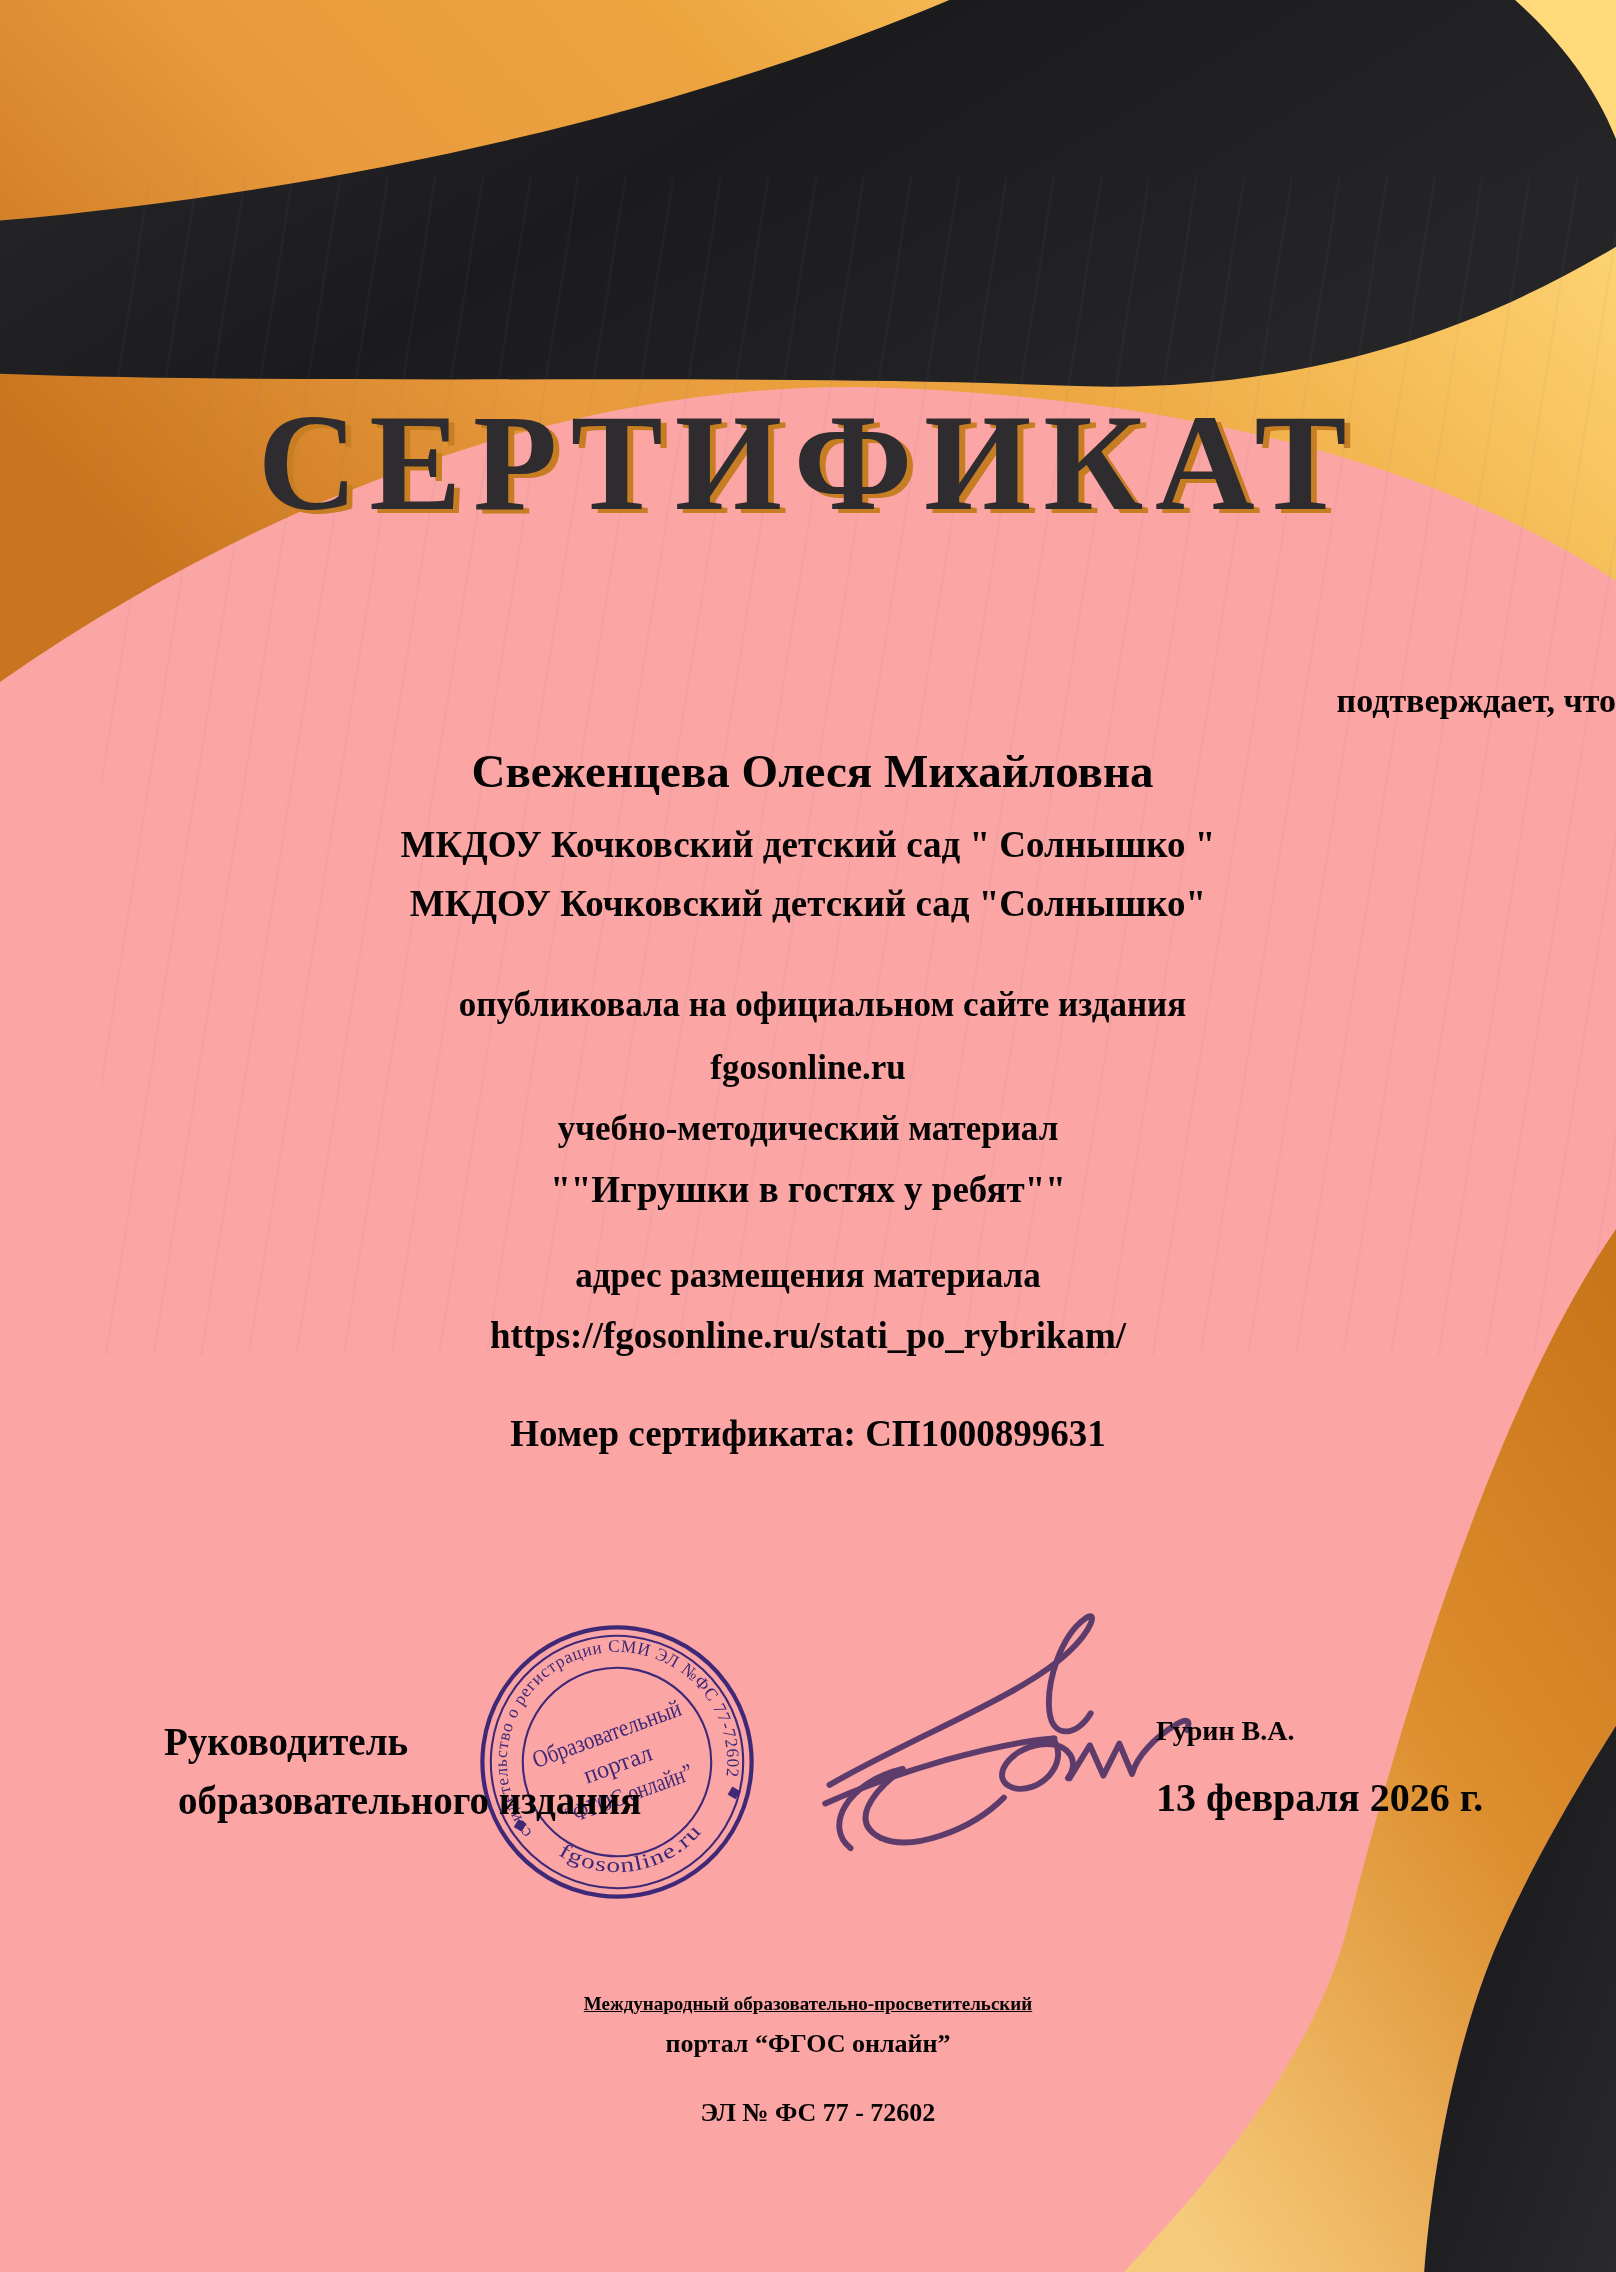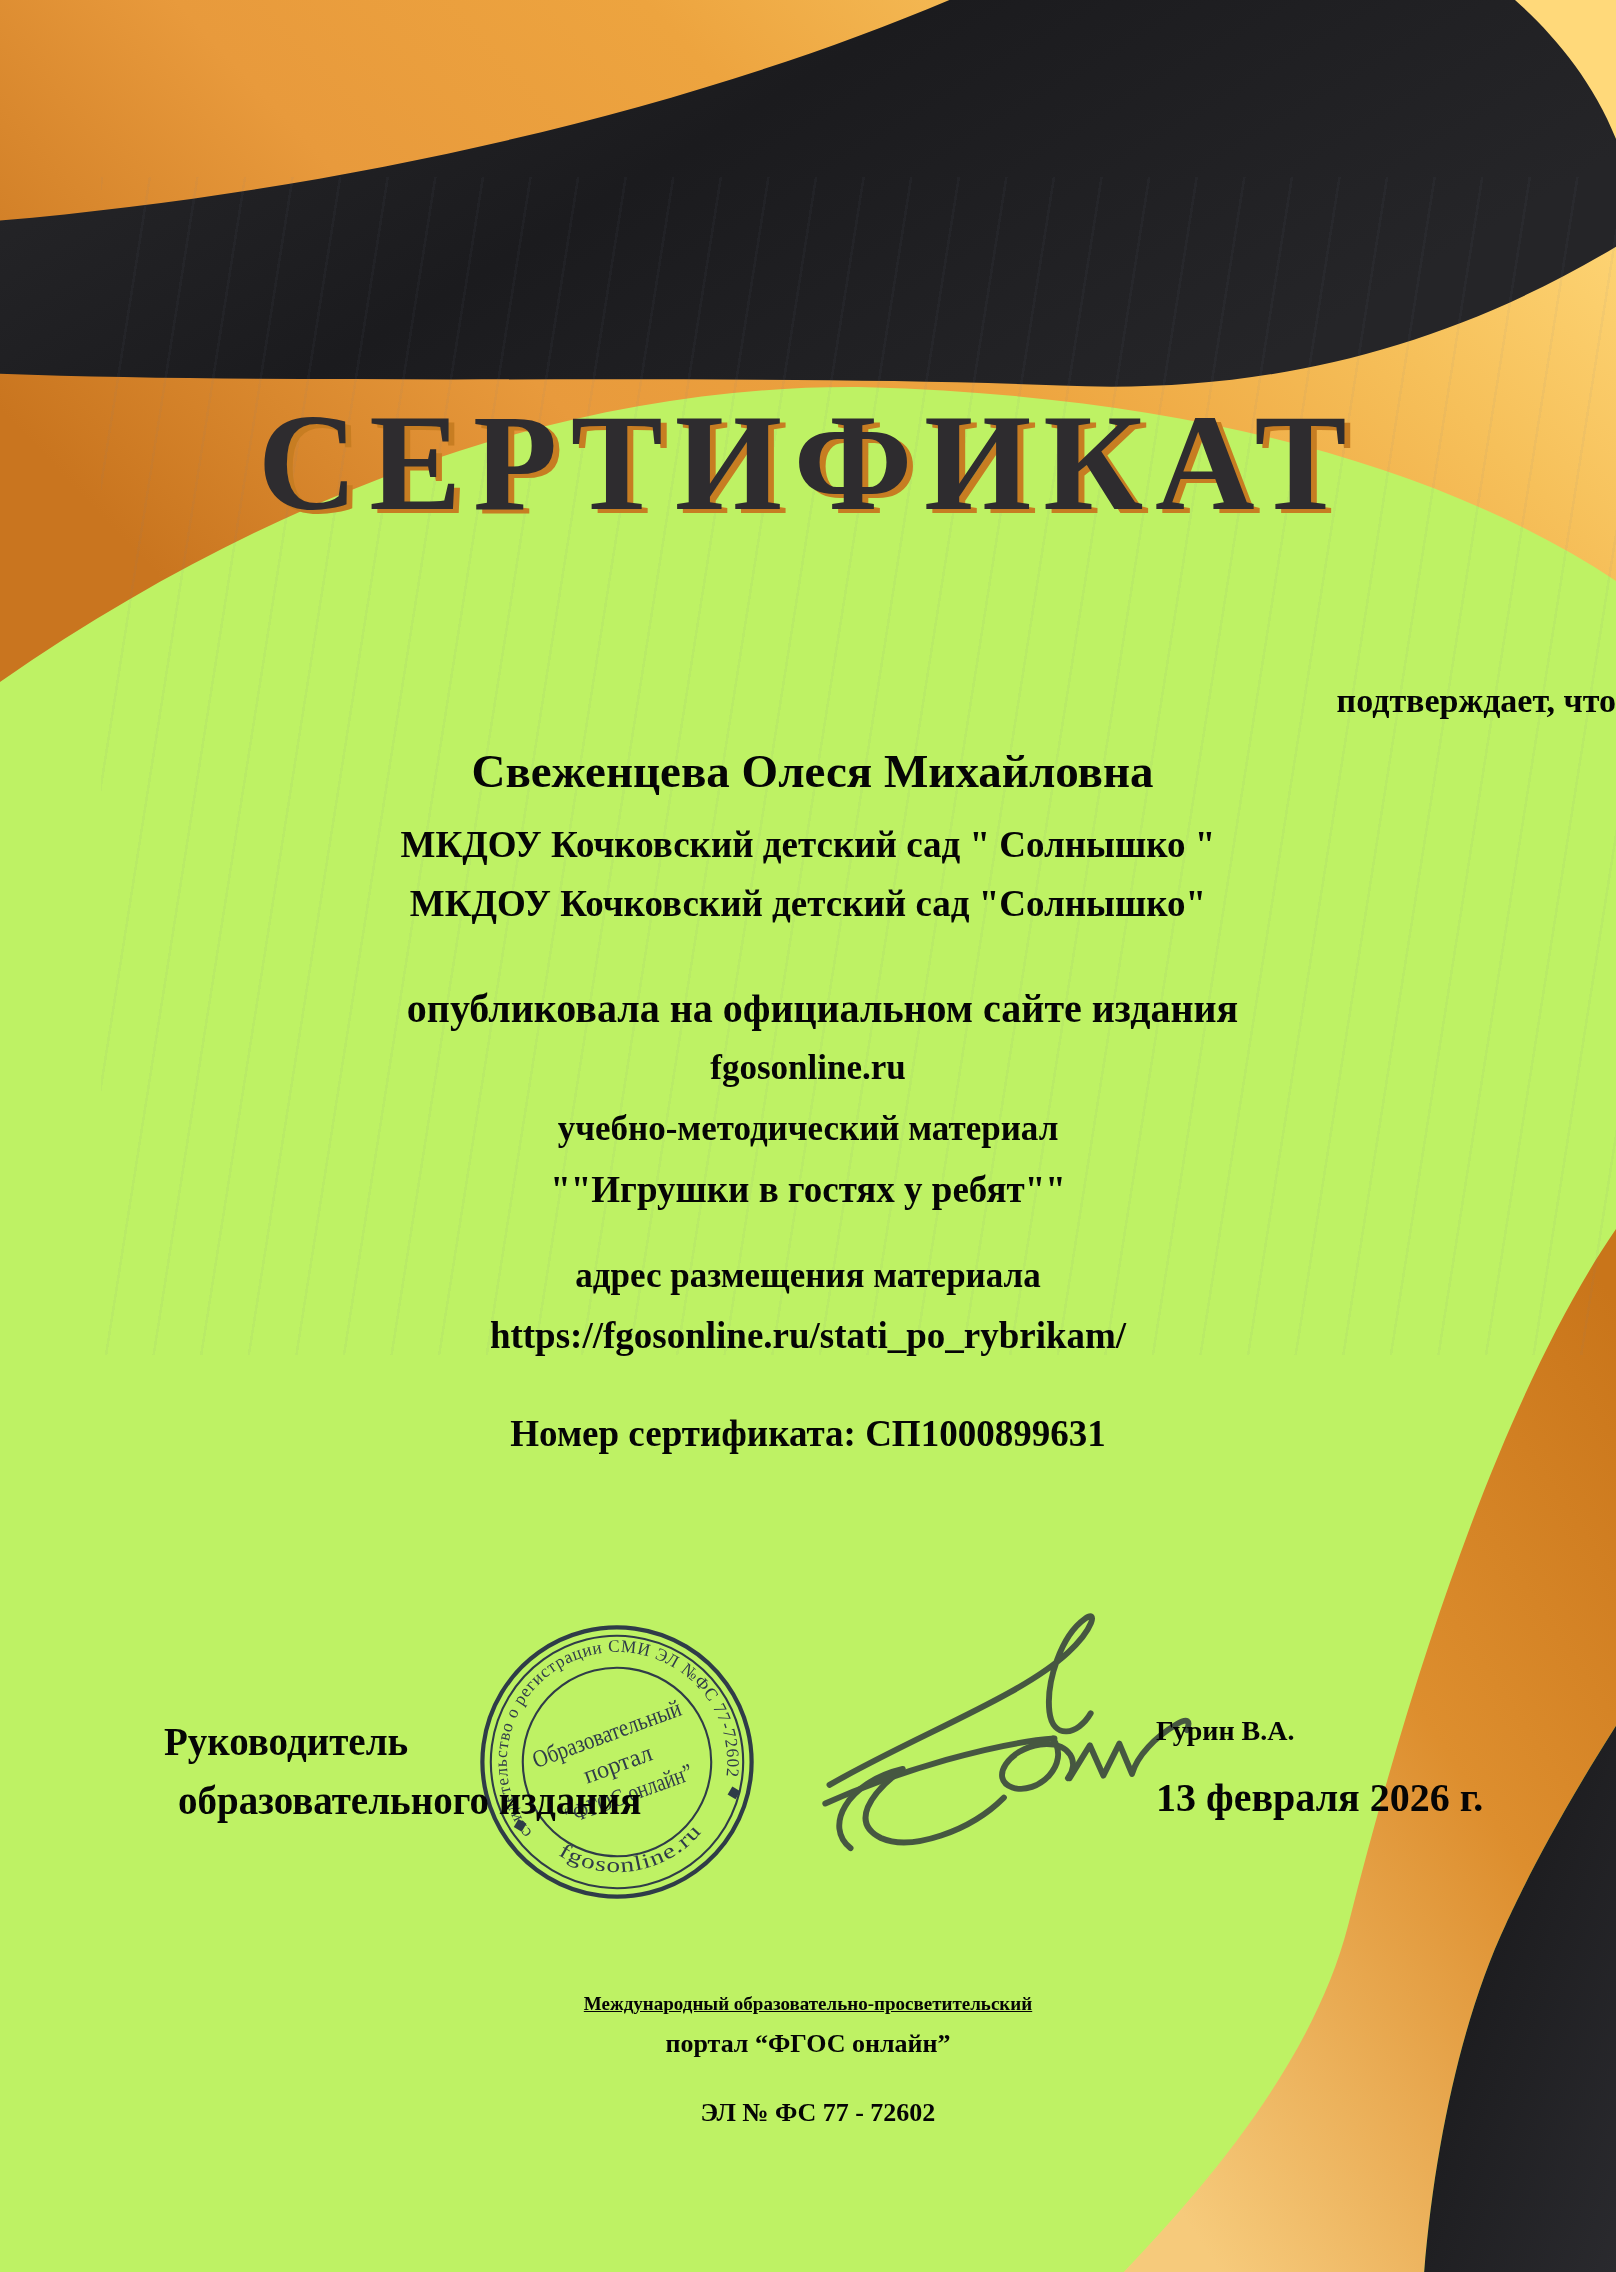--- a/index.html
+++ b/index.html
@@ -1,36 +1,36 @@
 <!DOCTYPE html>
 <html style="font-size:13.5px"><head>
 <meta charset="utf-8">
 <style>
   html,body{margin:0;padding:0;background:#888;}
   .page{
-    position:relative;width:1616px;height:2273px;background:#bef264;overflow:hidden;
+    position:relative;width:1616px;height:2273px;background:#fca5a5;overflow:hidden;
     font-family:"Liberation Serif","DejaVu Serif",serif;
   }
   .decor{position:absolute;inset:0;width:100%;height:100%;display:block;}
   .stripes{
     position:absolute;left:101px;top:177px;right:0;height:1178px;
     background:repeating-linear-gradient(99deg, rgba(110,120,145,0.06) 0 2.5px, transparent 2.5px 47px);
     pointer-events:none;
   }
   .txt{position:absolute;left:0;right:0;text-align:center;color:#050505;font-weight:bold;white-space:nowrap;}
   .title{
     position:absolute;left:0;right:0;top:383px;margin:0;text-align:center;
     font-size:138px;font-weight:bold;letter-spacing:11.8px;color:#2e2c2f;
     text-shadow:5.9px 4.2px 0 #c77d22;white-space:nowrap;
   }
   .l-confirm{top:682px;font-size:34px;text-align:right;}
   .l-name{top:744px;font-size:47px;padding-left:9px;}
   .l-org1{top:823px;font-size:37px;}
   .l-org2{top:882px;font-size:37px;}
-  .l-pub{top:985px;font-size:40px;padding-left:29px;}
+  .l-pub{top:985px;font-size:35px;padding-left:29px;}
   .l-site{top:1048px;font-size:35px;}
   .l-mtype{top:1109px;font-size:35px;}
   .l-mtitle{top:1168px;font-size:37px;}
   .l-addr{top:1256px;font-size:35px;}
   .l-url{top:1314px;font-size:37px;}
   .l-num{top:1412px;font-size:37px;}
   .l-role1{left:164px;right:auto;top:1719px;font-size:39px;text-align:right;}
   .l-role2{left:178px;right:auto;top:1778px;font-size:39px;text-align:left;}
   .l-signer{left:1156px;right:auto;top:1715px;font-size:28px;text-align:left;}
   .l-date{left:1156px;right:auto;top:1774px;font-size:40px;text-align:left;}

